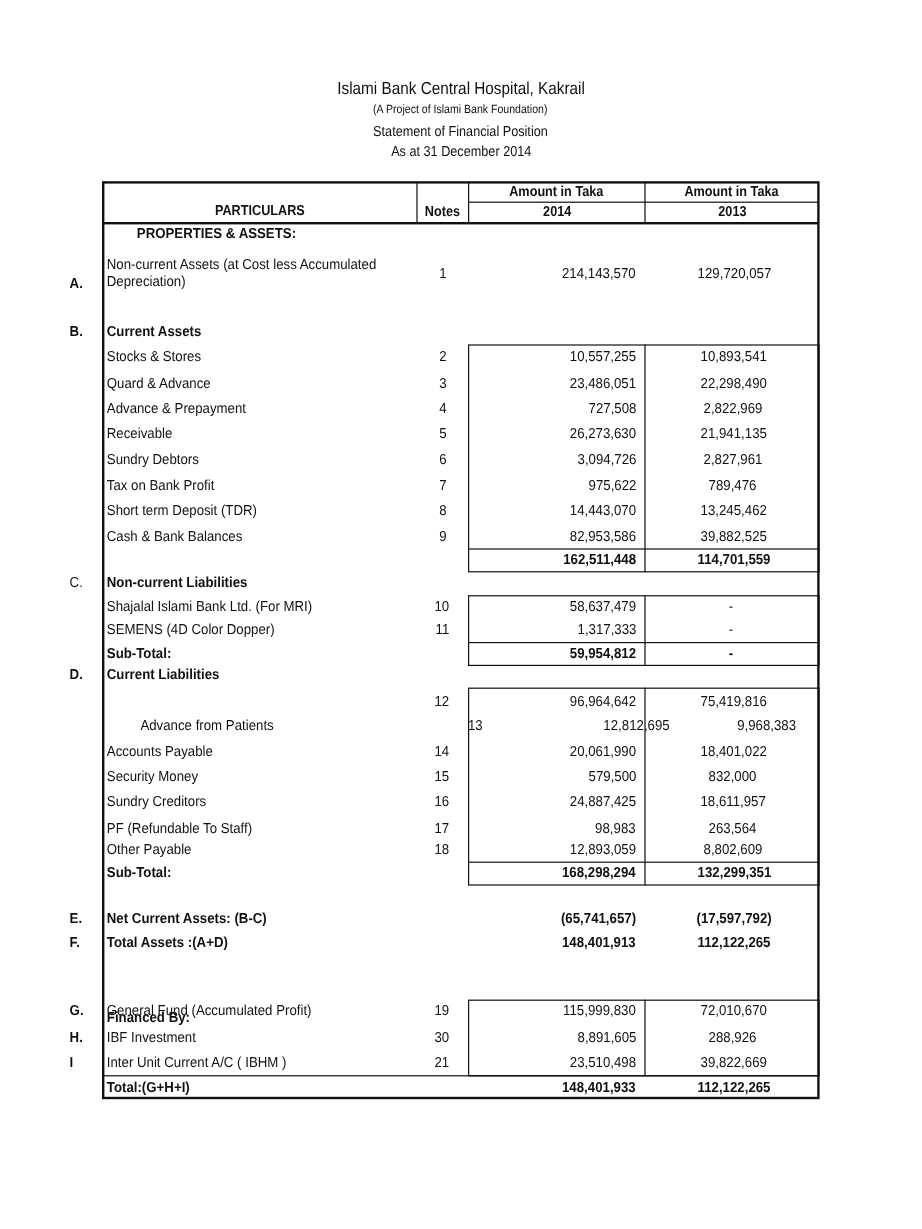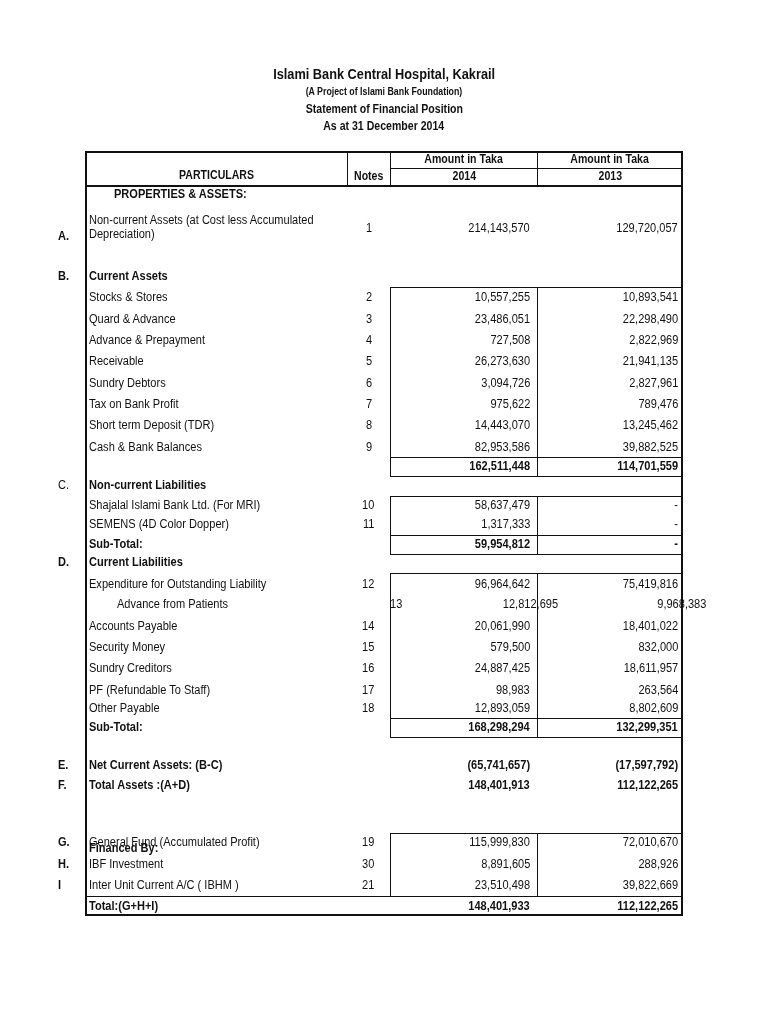--- a/index.html
+++ b/index.html
@@ -1,35 +1,35 @@
 <!DOCTYPE html>
 <html><head>
 <meta charset="utf-8">
 <style>
   html,body{margin:0;padding:0;background:#fff;}
   body{width:768px;height:1024px;position:relative;overflow:hidden;
        font-family:"Liberation Sans", sans-serif;color:#111;}
-  .hdr{position:absolute;left:0;width:768px;text-align:center;font-weight:bold;}
+  .hdr{position:absolute;left:0;width:768px;text-align:center;font-weight:normal;}
   #t1{top:66px;font-size:14.5px;}
   #t2{top:86px;font-size:10px;}
   #t3{top:102px;font-size:12px;}
   #t4{top:119px;font-size:12px;}
   .cond{display:inline-block;transform:scaleX(0.88);transform-origin:center;}
   #frame{position:absolute;left:85px;top:151px;width:598px;height:765px;
          border:2px solid #111;box-sizing:border-box;}
   .hline{position:absolute;background:#111;height:1px;}
   .vline{position:absolute;background:#111;width:1px;}
   .th{position:absolute;font-weight:bold;font-size:12px;text-align:center;}
   .row{position:absolute;left:0;width:768px;height:18px;font-size:12px;line-height:18px;}
   .row .letter{position:absolute;left:58px;width:20px;font-weight:bold;}
   .row .letter.plain{font-weight:normal;}
   .row .label{position:absolute;left:89px;width:260px;white-space:nowrap;}
   .row .note{position:absolute;left:350px;width:38px;text-align:center;}
   .row .v14{position:absolute;left:392px;width:138px;text-align:right;}
-  .row .v13{position:absolute;left:540px;width:138px;text-align:right;}
+  .row .v13{position:absolute;left:540px;width:138px;text-align:center;}
   .row.bold .label,.row.bold .v14,.row.bold .v13{font-weight:bold;}
   .nc .label{line-height:14px;white-space:normal;width:262px;top:-6px;}
   .sq{display:inline-block;transform:scaleX(0.92);transform-origin:left;}
   .sqr{display:inline-block;transform:scaleX(0.92);transform-origin:right;}
   .box{position:absolute;border:1px solid #111;box-sizing:border-box;}
 </style>
 </head>
 <body>
 
 <div class="hdr" id="t1"><span class="cond">Islami Bank Central Hospital, Kakrail</span></div>
@@ -183,21 +183,20 @@
     </div>
     <div class="row bold" style="top: 553px;">
       <div class="letter"><span class="sq">D.</span></div>
       <div class="label"><span class="sq">Current Liabilities</span></div>
       <div class="note"><span class="sq"></span></div>
       <div class="v14"><span class="sqr"></span></div>
       <div class="v13"><span class="sqr"></span></div>
     </div>
     <div class="row" style="top: 575px;">
       <div class="letter"><span class="sq"></span></div>
-      <div class="label"><span class="sq">Expenditure for Outstanding Liability</span></div>
       <div class="note"><span class="sq">12</span></div>
       <div class="v14"><span class="sqr">96,964,642</span></div>
       <div class="v13"><span class="sqr">75,419,816</span></div>
     </div>
     <div class="row" style="top: 595px; margin-left: 28px;">
       <div class="letter"><span class="sq"></span></div>
       <div class="label"><span class="sq">Advance from Patients</span></div>
       <div class="note"><span class="sq">13</span></div>
       <div class="v14"><span class="sqr">12,812,695</span></div>
       <div class="v13"><span class="sqr">9,968,383</span></div>

